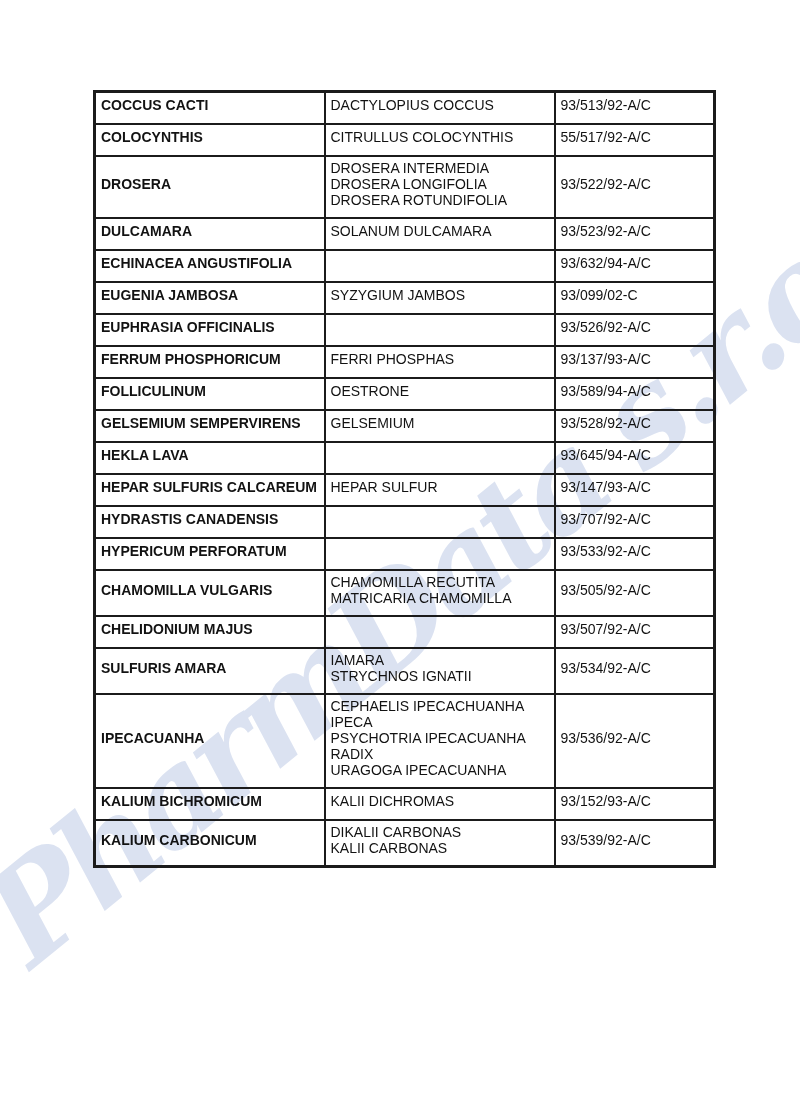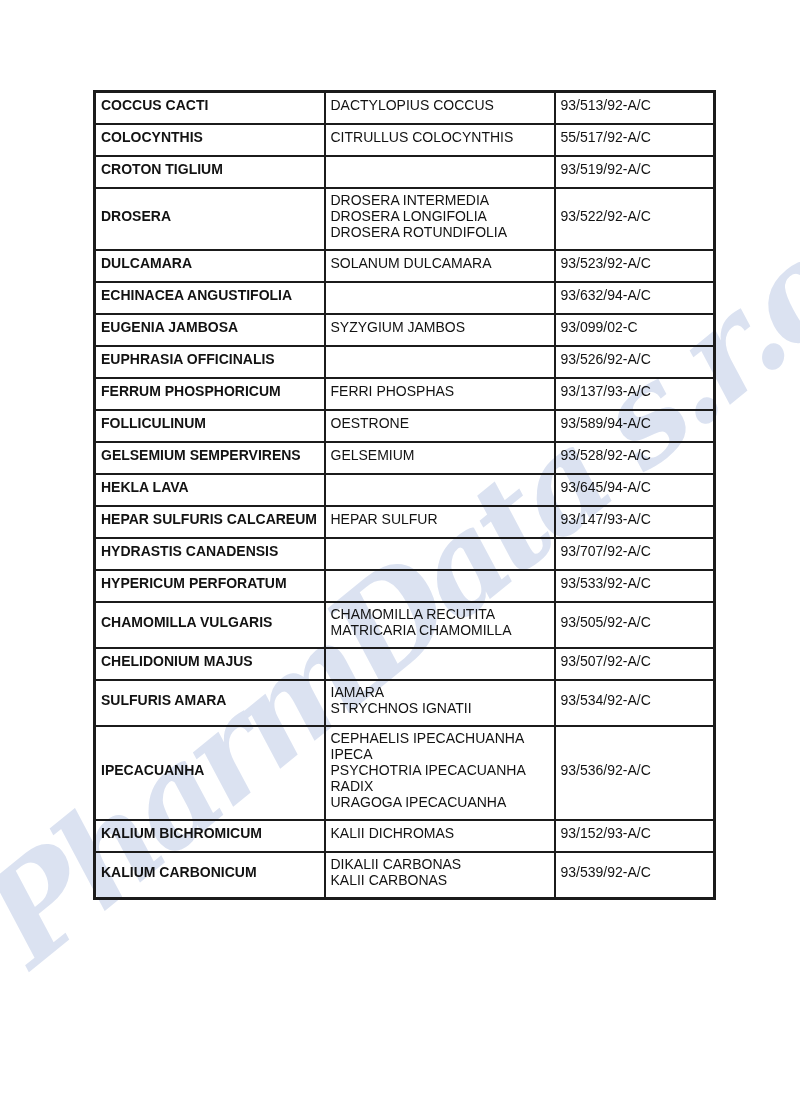--- a/index.html
+++ b/index.html
@@ -91,25 +91,20 @@
       <td class="c-syn">DACTYLOPIUS COCCUS</td>
       <td class="c-code">93/513/92-A/C</td>
     </tr>
 
     <tr>
       <td class="c-name">COLOCYNTHIS</td>
       <td class="c-syn">CITRULLUS COLOCYNTHIS</td>
       <td class="c-code">55/517/92-A/C</td>
     </tr>
 
-    <tr>
-      <td class="c-name">CROTON TIGLIUM</td>
-      <td class="c-syn"></td>
-      <td class="c-code">93/519/92-A/C</td>
-    </tr>
 
 
     <tr>
       <td class="c-name">DROSERA</td>
       <td class="c-syn">DROSERA INTERMEDIA
 DROSERA LONGIFOLIA
 DROSERA ROTUNDIFOLIA</td>
       <td class="c-code">93/522/92-A/C</td>
     </tr>
 

